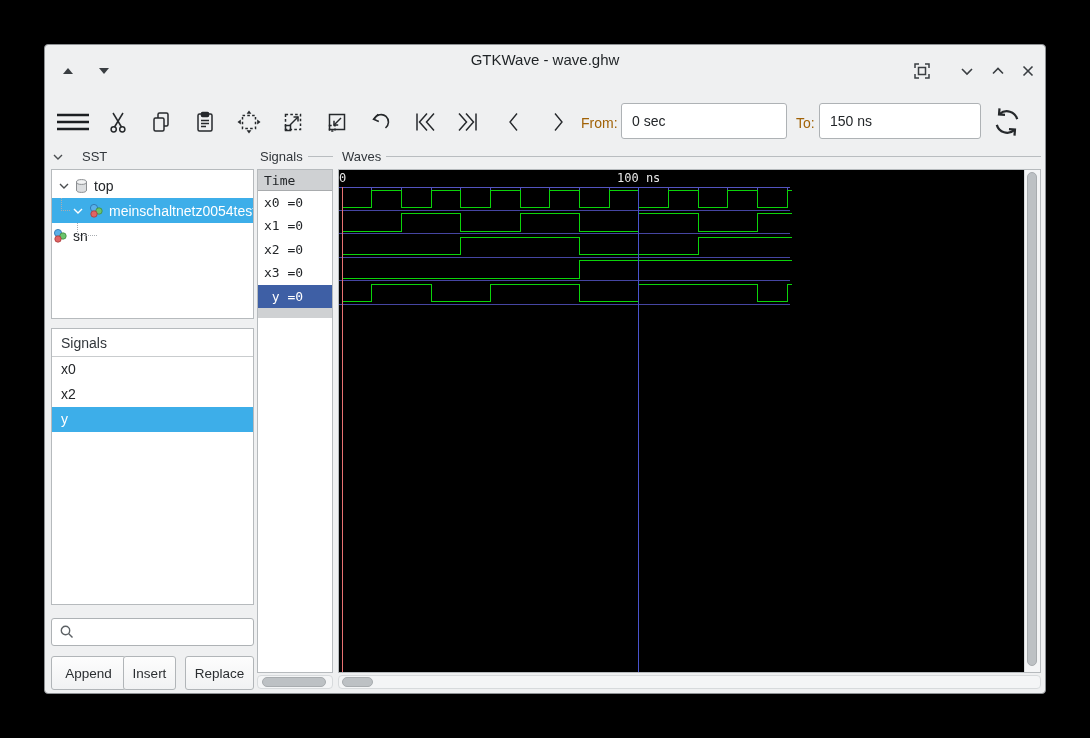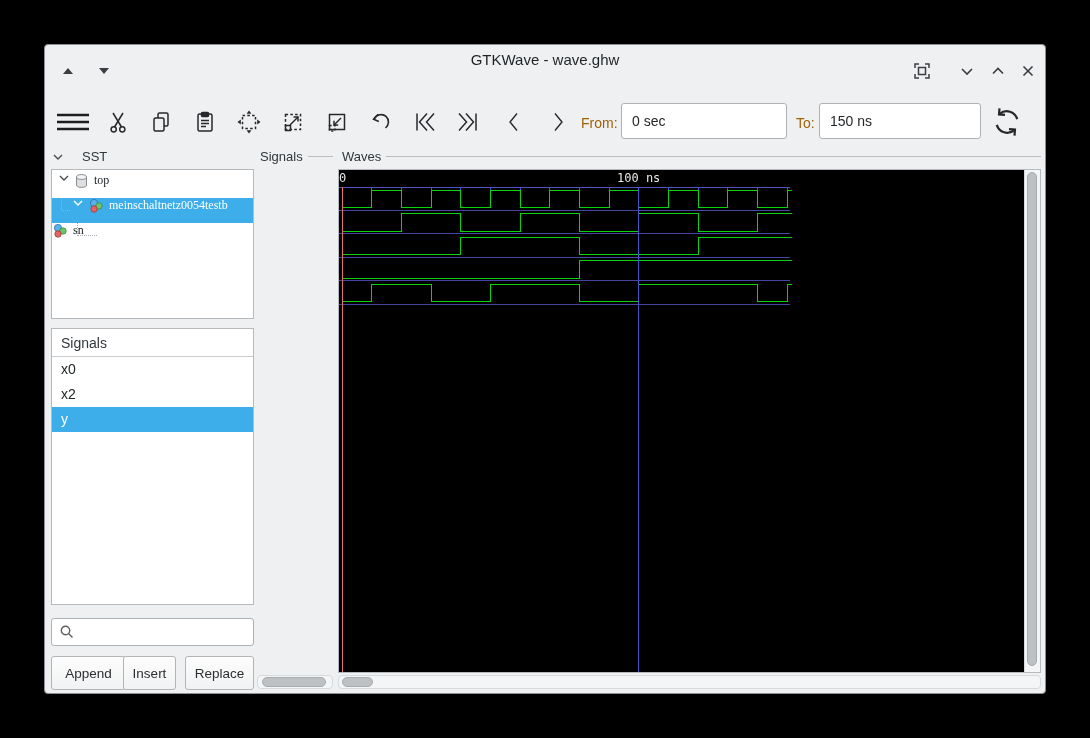--- a/index.html
+++ b/index.html
@@ -21,21 +21,21 @@
   .tb-label{ position:absolute; font-size:14px; color:#a16207; }
   .tb-input{ position:absolute; top:58px; height:36px; background:#fff; border:1px solid #aeb2b5;
     border-radius:3px; font-size:14px; color:#232629; padding:0 10px; font-family:"Liberation Sans",sans-serif;}
 
   
   .legend{ position:absolute; font-size:13px; color:#31363b; display:flex; align-items:center; }
   .legend .fline{ border-top:1px solid #b9bdc0; margin-left:5px; }
   .box{ position:absolute; background:#fff; border:1px solid #b6babd; }
 
   
-  .tree-row{ position:relative; height:25px; display:flex; align-items:flex-start; font-size:12px;font-family:Liberation Serif, serif; }
+  .tree-row{ position:relative; height:25px; display:flex; align-items:center; font-size:14px; }
   .tree-row.sel{ background:#3daee9; color:#fff; }
   .dotted-l{ position:absolute; border-left:1px dotted #a9adb2; border-bottom:1px dotted #a9adb2; }
   .chev{ flex:0 0 auto; }
   .tree-label{ white-space:nowrap; overflow:hidden; margin-left:5px; }
 
   
   .list-header{ height:28px; line-height:28px; padding-left:9px; font-size:14px; color:#31363b;
     border-bottom:1px solid #c9ccce; }
   .list-row{ height:25px; line-height:25px; padding-left:9px; font-size:14px; }
   .list-row.sel{ background:#3daee9; color:#fff; }
@@ -232,20 +232,29 @@
       </svg>
   </div>
 
   <button class="btn" style="left:6px;width:75px">Append</button>
   <button class="btn" style="left:78px;width:53px">Insert</button>
   <button class="btn" style="left:140px;width:69px">Replace</button>
 
   <div class="legend" style="left:215px;top:104px;width:73px">
     <span>Signals</span>
     <span class="fline" style="flex:1"></span>
+  </div>
+  <div class="box" style="left:212px;top:124px;width:76px;height:504px;overflow:hidden">
+    <div class="time-hdr mono">Time</div>
+    <div class="name-row mono">x0 =0</div>
+    <div class="name-row mono">x1 =0</div>
+    <div class="name-row mono">x2 =0</div>
+    <div class="name-row mono">x3 =0</div>
+    <div class="name-row mono sel"> y =0</div>
+    <div class="name-filler"></div>
   </div>
   <div class="sb-track" style="left:212px;top:630px;width:76px;height:14px">
     <div class="sb-thumb" style="left:4px;top:1px;width:64px;height:10px"></div>
   </div>
 
   <div class="legend" style="left:297px;top:104px;width:699px">
     <span>Waves</span>
     <span class="fline" style="flex:1"></span>
   </div>
   <div class="box" style="left:293px;top:124px;width:703px;height:504px;background:#000">

